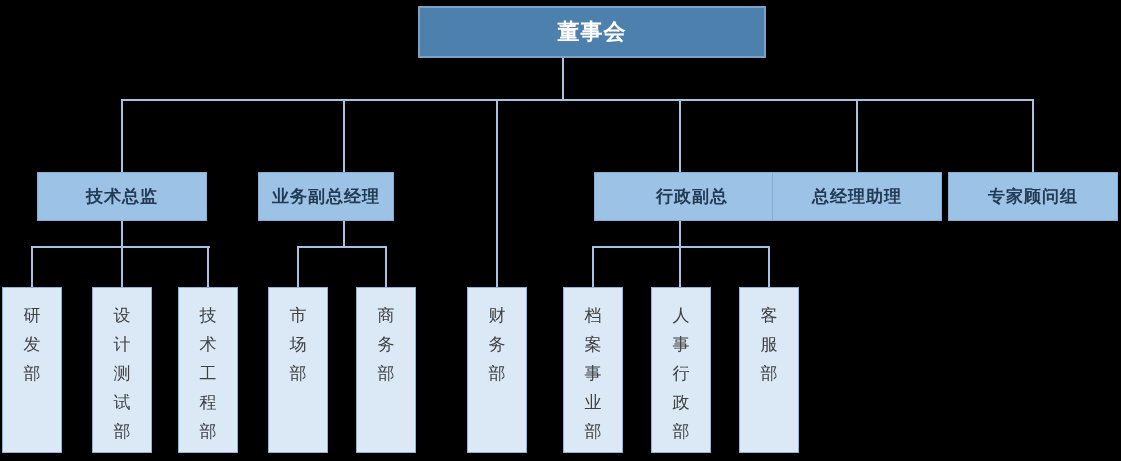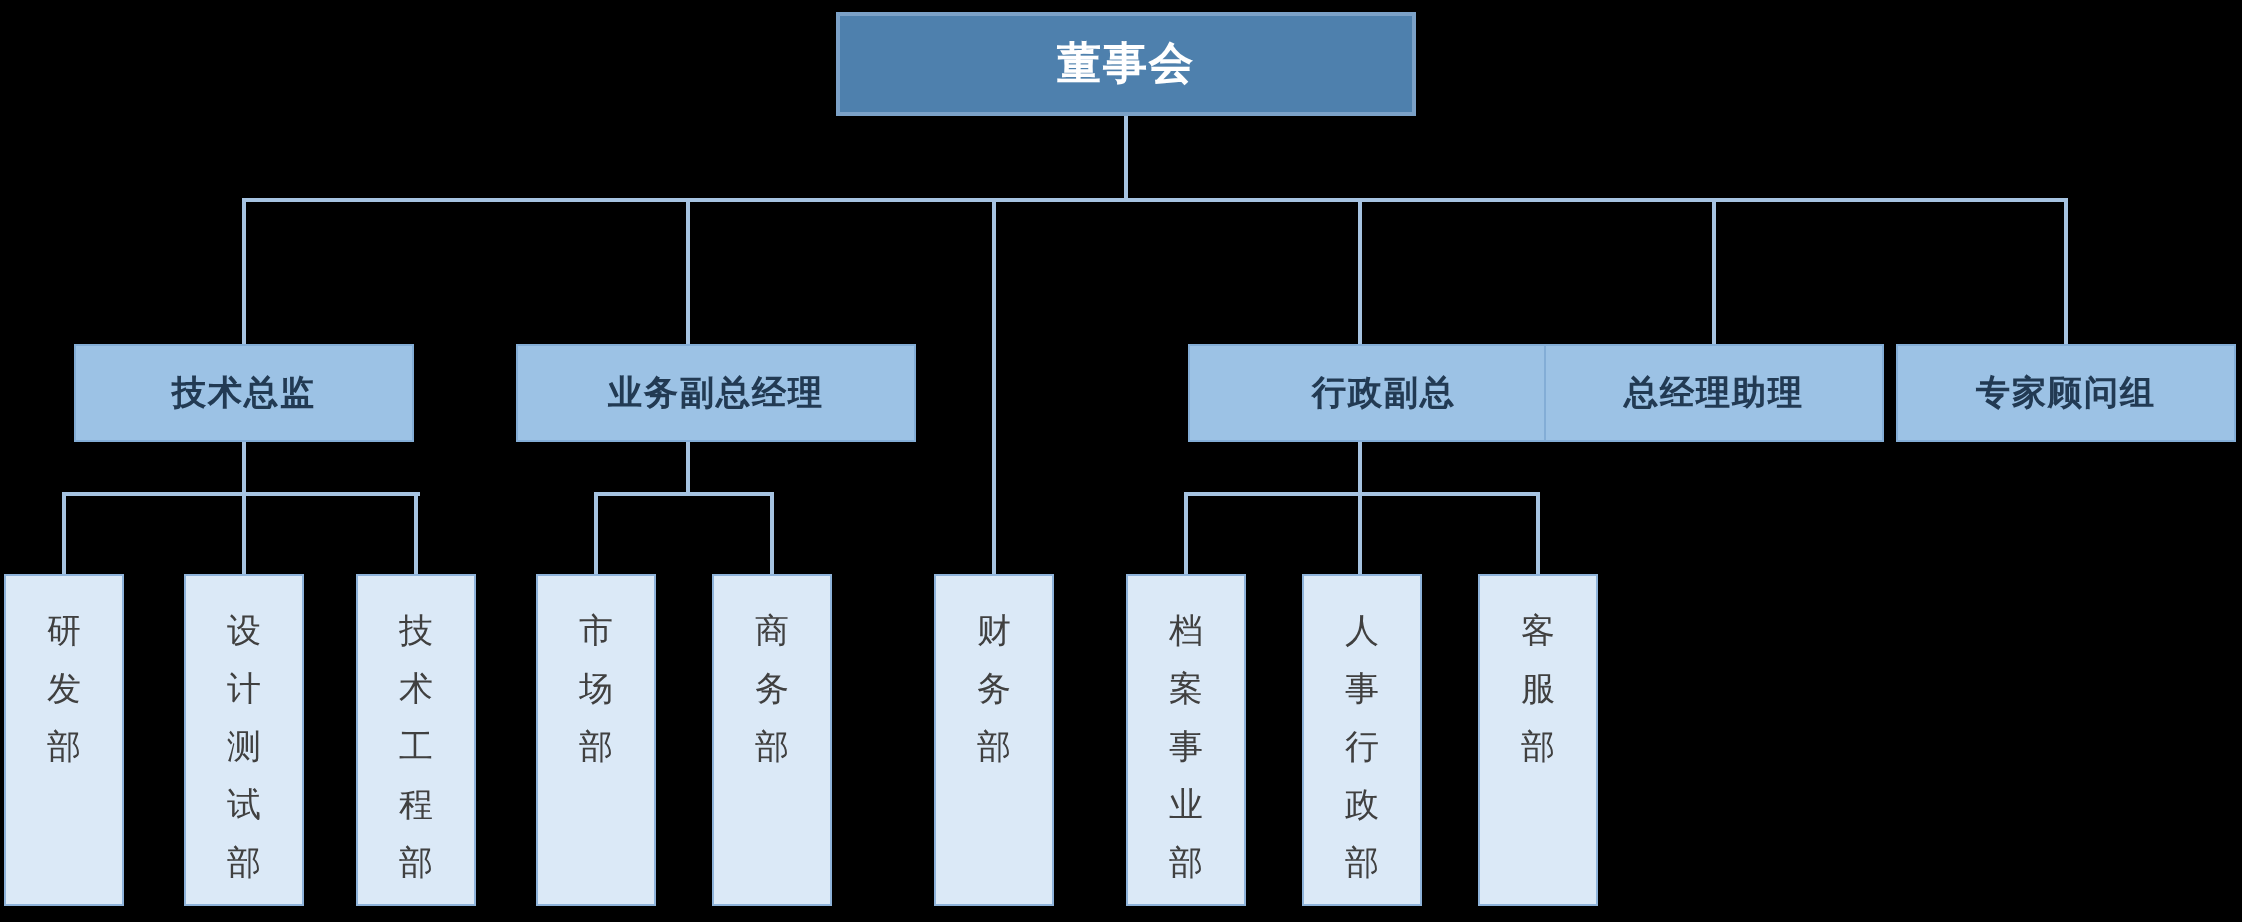--- a/index.html
+++ b/index.html
@@ -21,21 +21,21 @@
   }
   .box {
     position: absolute;
     box-sizing: border-box;
     display: flex;
     align-items: center;
     justify-content: center;
     text-align: center;
   }
   .box.root {
-    left: 418px; top: 6px; width: 290px; height: 52px;
+    left: 418px; top: 6px; width: 348px; height: 52px;
     background: var(--root-fill, #4e80ad);
     border: 2px solid var(--root-border, #7ba1c7);
     color: var(--root-text, #fff);
     font-size: 22px;
     font-weight: bold;
     letter-spacing: 1px;
   }
   .box.l2 {
     top: 172px; height: 49px;
     background: var(--level2-fill, #9cc2e5);
@@ -91,21 +91,21 @@
   <div class="line" style="left:679px;top:246px;width:2px;height:42px"></div>
   <div class="line" style="left:768px;top:246px;width:2px;height:42px"></div>
 
   <div class="box root">
     <span>董事会</span>
   </div>
 
   <div class="box l2" style="left:37px;width:170px">
     <span>技术总监</span>
   </div>
-  <div class="box l2" style="left:258px;width:200px">
+  <div class="box l2" style="left:258px;width:136px">
     <span>业务副总经理</span>
   </div>
   <div class="box l2" style="left:594px;width:196px">
     <span>行政副总</span>
   </div>
   <div class="box l2" style="left:948px;width:170px">
     <span>专家顾问组</span>
   </div>
   <div class="box l2" style="left:772px;width:170px">
     <span>总经理助理</span>

